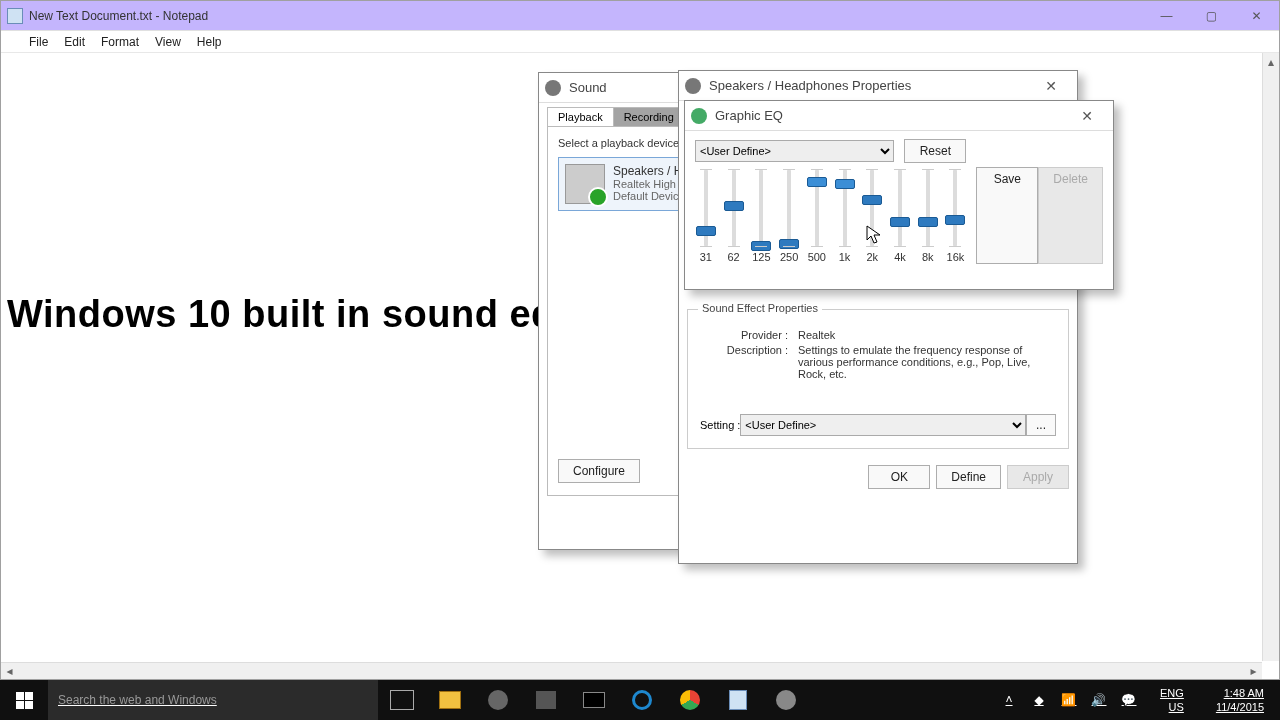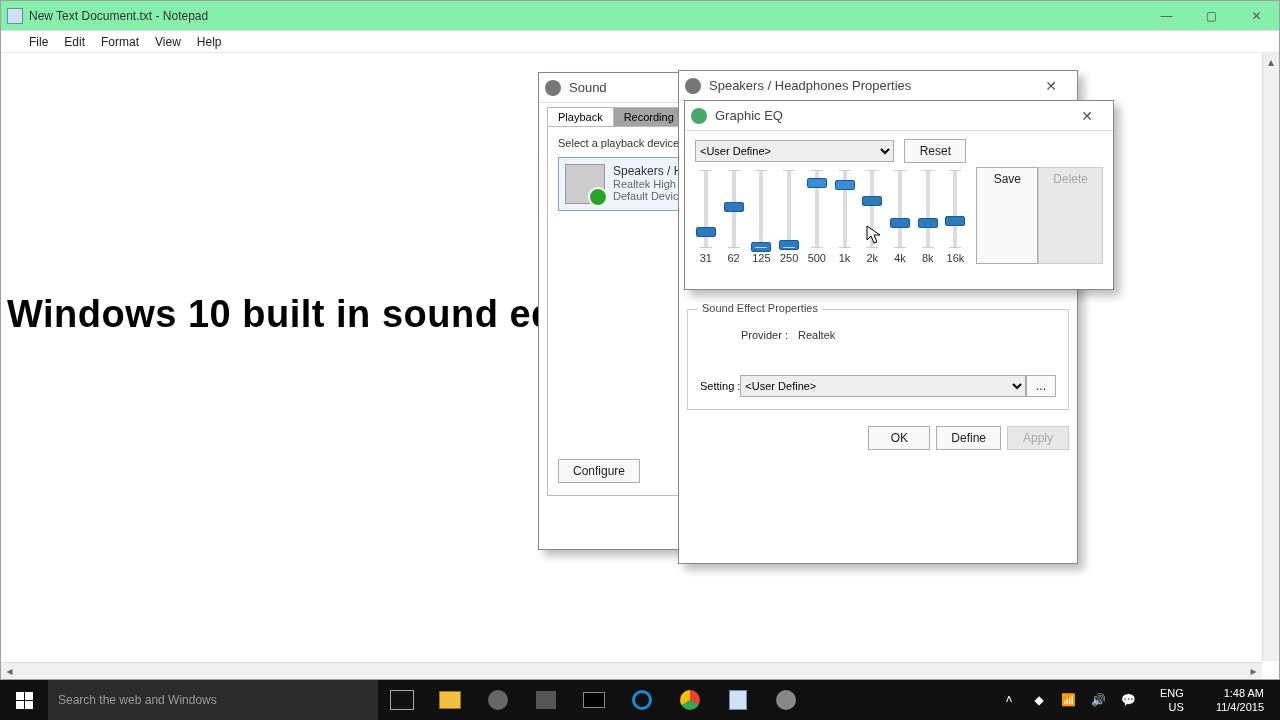--- a/index.html
+++ b/index.html
@@ -6,21 +6,21 @@
   html,body { width:1280px; height:720px; background:#000; font-family:"Segoe UI",Tahoma,sans-serif; font-size:12px; overflow:hidden;}
   body { background:#fff; position:relative; }
 
   
   .notepad {
     position:absolute; left:0; top:0; right:0; bottom:40px;
     background:#fff; border:1px solid #a0a0a0;
     display:flex; flex-direction:column;
   }
   .titlebar {
-    height:30px; background:#86efac; display:flex; align-items:center; border-bottom:1px solid #e0e0e0;
+    height:30px; background:#c4b5fd; display:flex; align-items:center; border-bottom:1px solid #e0e0e0;
     padding-left:6px;
   }
   .titlebar .icon { width:16px; height:16px; background:#cfe2f3; border:1px solid #6a8db8; margin-right:6px;}
   .titlebar .title { flex:1; font-size:12px; color:#333; }
   .winbtns { display:flex; }
   .winbtns .wb { width:45px; height:30px; display:flex; align-items:center; justify-content:center; color:#555;}
   .menubar { height:22px; display:flex; align-items:center; padding:0 20px; border-bottom:1px solid #e8e8e8;}
   .menubar span { padding:2px 8px; font-size:12px; color:#222; }
   .notepad-body { position:relative; flex:1; overflow:hidden; background:#fff;}
   .big-text { position:absolute; left:6px; top:240px; font-weight:900; font-size:38px; letter-spacing:0.5px; color:#000; white-space:nowrap;}
@@ -71,34 +71,34 @@
   .settingrow select{flex:1;height:22px;font-size:11px;}
   .dlg-buttons{display:flex;justify-content:flex-end;gap:6px;padding:8px;}
 
   
   #eq-dlg { left:684px; top:100px; width:430px; height:190px; z-index:50; }
   #eq-dlg .dlg-title .dicon{background:#4a6;}
   .eq-body{display:flex;padding:8px 10px;gap:10px;}
   .eq-main{flex:1;}
   .eq-top{display:flex;gap:10px;align-items:center;margin-bottom:6px;}
   .eq-top select{flex:1;height:22px;font-size:11px;background:#eee;}
-  .sliders{display:flex;gap:6px;height:95px;align-items:center;}
+  .sliders{display:flex;gap:6px;height:95px;align-items:flex-start;}
   .slcol{flex:1;display:flex;flex-direction:column;align-items:center;}
   .track{width:4px;height:78px;background:#dcdcdc;position:relative;border-radius:2px;}
   .track::before,.track::after{content:"";position:absolute;left:-4px;width:12px;height:1px;background:#ccc;}
   .track::before{top:0;} .track::after{bottom:0;}
   .thumb{position:absolute;left:-8px;width:20px;height:10px;background:#2e7abf;border:1px solid #1a5a94;border-radius:2px;}
   .thumb.hi{background:#3b8ed6;}
   .freq{font-size:11px;margin-top:4px;color:#333;}
   .eq-side{display:flex;flex-direction:row;padding-top:28px;}
 
   .cursor{position:absolute;left:866px;top:225px;width:16px;height:20px;pointer-events:none;z-index:100;}
 
   
-  .taskbar{position:absolute;left:0;right:0;bottom:0;height:40px;background:#101010;display:flex;align-items:center;color:#fff;font-size:12px;}
+  .taskbar{position:absolute;left:0;right:0;bottom:0;height:40px;background:#101010;display:flex;align-items:center;color:#fff;font-size:12px;text-decoration:underline;}
   .startbtn{width:48px;height:40px;display:flex;align-items:center;justify-content:center;}
   .winlogo{display:grid;grid-template-columns:8px 8px;grid-template-rows:8px 8px;gap:1px;}
   .winlogo span{background:#fff;}
   .search{flex:0 0 330px;height:40px;display:flex;align-items:center;background:#2b2b2b;padding:0 10px;color:#999;}
   .tb-icons{display:flex;}
   .tb-icons .ti{width:48px;height:40px;display:flex;align-items:center;justify-content:center;position:relative;}
   .ti .square{width:24px;height:20px;border:1px solid #aaa;}
   .systray{margin-left:auto;display:flex;align-items:center;gap:12px;padding:0 6px;}
   .systray .si{width:18px;height:18px;display:flex;align-items:center;justify-content:center;color:#fff;}
   .tb-clock{line-height:14px;font-size:11px;text-align:right;padding:0 10px;}
@@ -168,20 +168,24 @@
     <div class="t">Speakers / Headphones Properties</div>
     <div class="x">✕</div>
   </div>
   <div style="height:200px"></div>
   <div class="grpbox">
     <div class="legend">Sound Effect Properties</div>
     <div class="kv">
       <div class="k">Provider :</div>
       <div class="v">Realtek</div>
     </div>
+    <div class="kv">
+      <div class="k">Description :</div>
+      <div class="v">Settings to emulate the frequency response of various performance conditions,  e.g., Pop, Live, Rock, etc.</div>
+    </div>
     <div class="settingrow">
       <span>Setting :</span>
       <select><option>&lt;User Define&gt;</option></select>
       <span class="btn" style="min-width:30px;padding:3px 8px">...</span>
     </div>
   </div>
   <div class="dlg-buttons">
     <span class="btn">OK</span>
     <span class="btn">Define</span>
     <span class="btn disabled">Apply</span>

